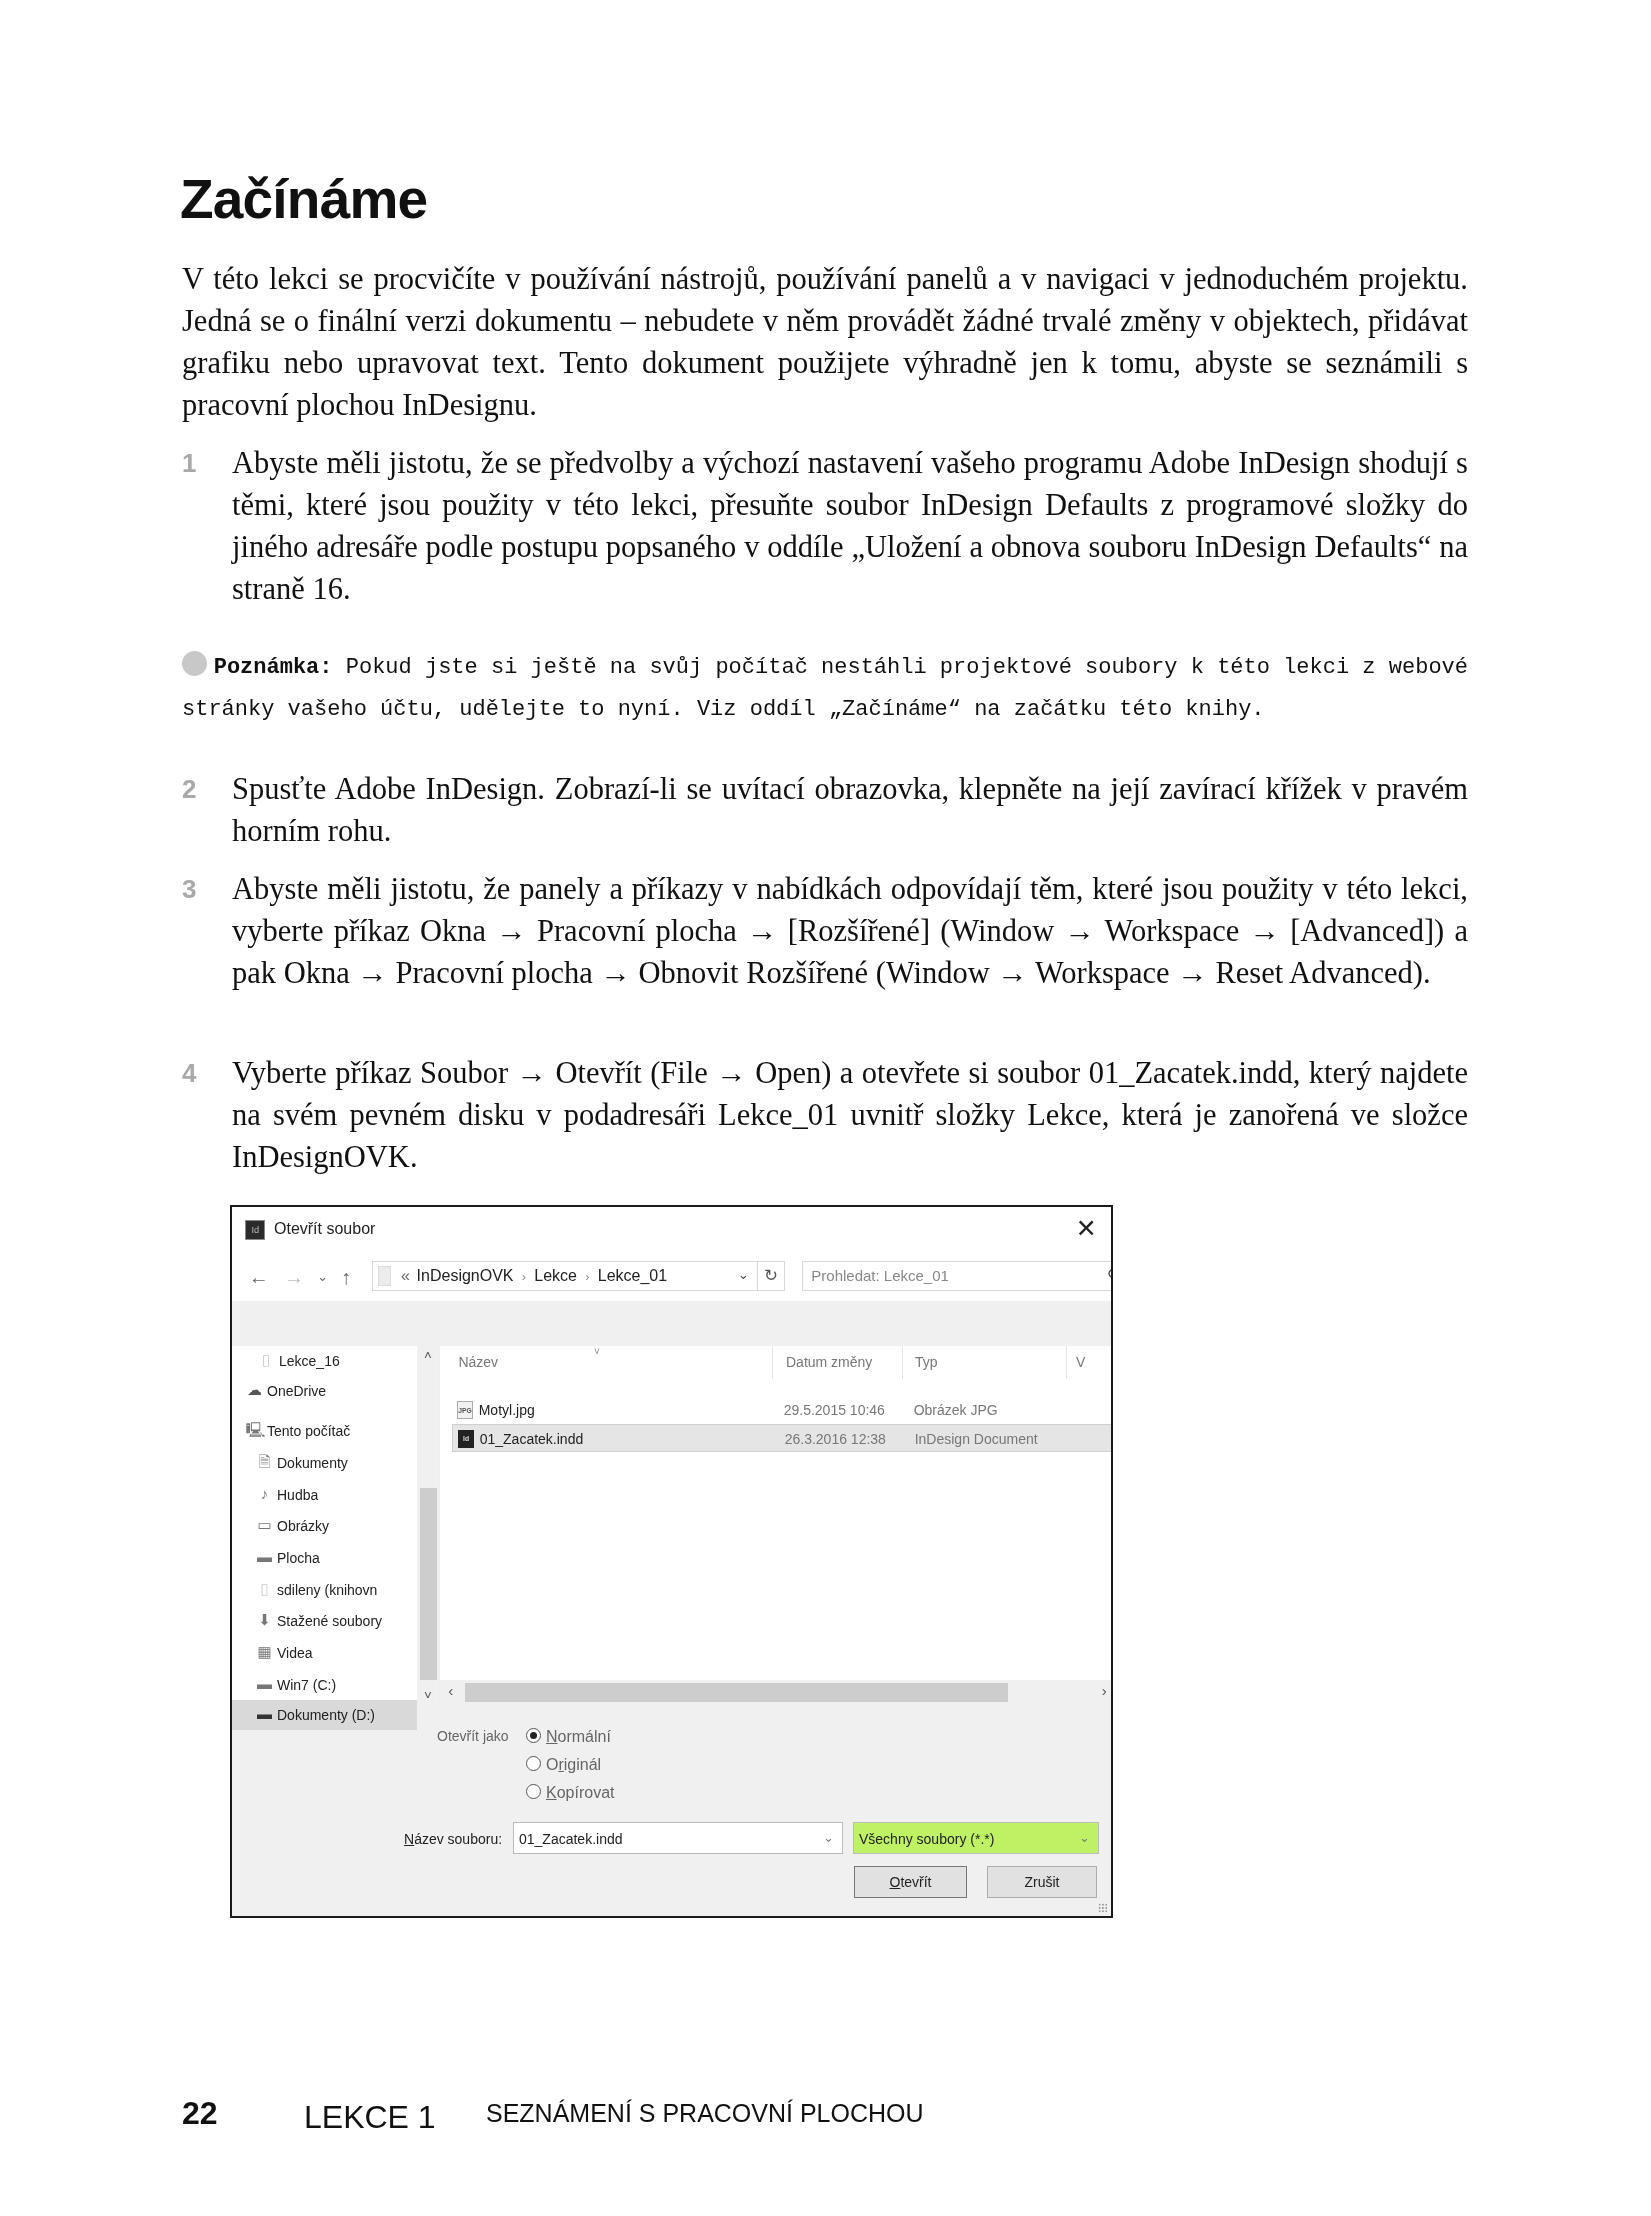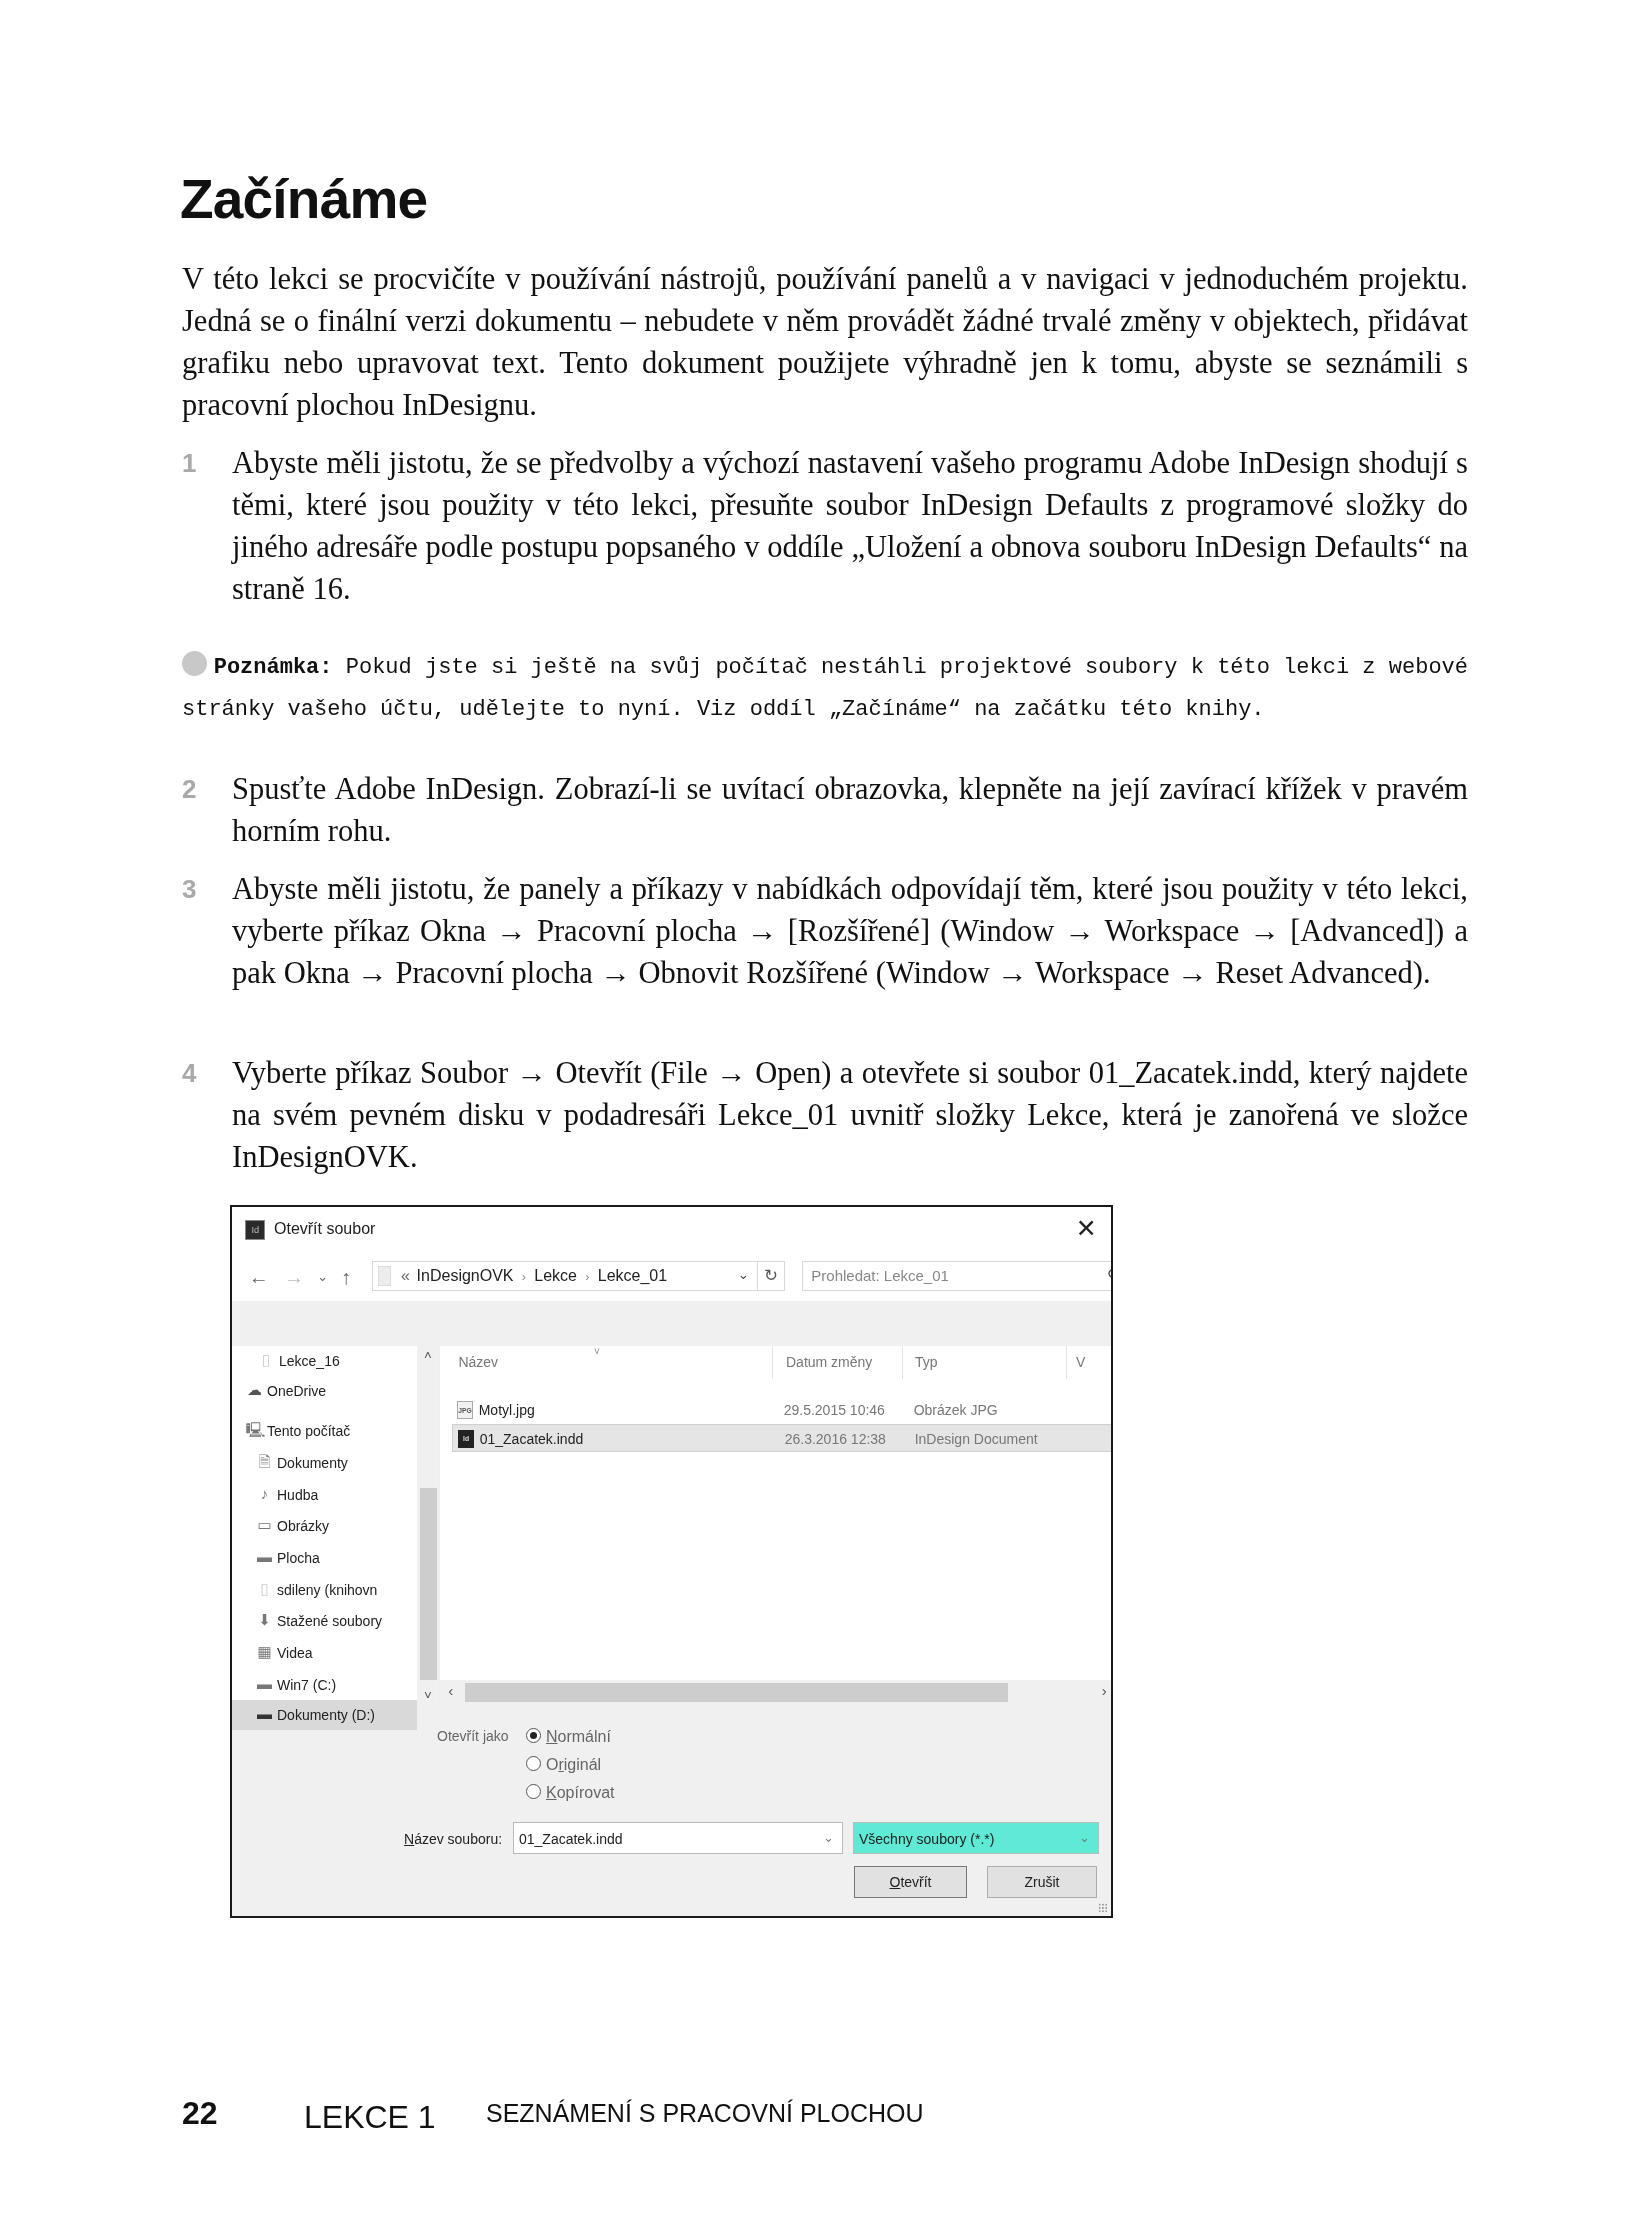--- a/index.html
+++ b/index.html
@@ -110,21 +110,21 @@
     .openas-label { position: absolute; left: 205px; top: 521px; font-size: 14px; color: #666; }
     .radio { position: absolute; left: 294px; width: 167px; height: 23.4px; font-size: 16px; color: #666; }
     .radio .circle { position: absolute; left: 0; top: 3.3px; width: 15px; height: 15px; border-radius: 50%; border: 1.3px solid #555; background: #fff; }
     .radio .circle.on::after { content: ""; position: absolute; left: 2.5px; top: 2.5px; width: 7.5px; height: 7.5px; border-radius: 50%; background: #222; }
     .radio .lbl { position: absolute; left: 20px; top: 2.5px; }
     .radio .lbl u { text-decoration: underline; }
 
     .fname-label { position: absolute; left: 172px; top: 584px; font-size: 14px; color: #222; }
     .fname-input { position: absolute; left: 281px; top: 574px; width: 330px; height: 32px; border: 0.8px solid #bbb; background: #fff; font-size: 14px; color: #222; padding: 7.5px 5px; }
     .fname-input .dd { position: absolute; right: 8.3px; top: 6.7px; color: #777; font-size: 12.5px; }
-    .filter-select { position: absolute; left: 621px; top: 574px; width: 246px; height: 32px; border: 0.8px solid #bbb; background: #5eead4; font-size: 14px; color: #222; padding: 7.5px 5px; }
+    .filter-select { position: absolute; left: 621px; top: 574px; width: 246px; height: 32px; border: 0.8px solid #bbb; background: #bef264; font-size: 14px; color: #222; padding: 7.5px 5px; }
     .filter-select .dd { position: absolute; right: 8.3px; top: 6.7px; color: #777; font-size: 12.5px; }
     .btn { position: absolute; top: 619px; height: 32px; background: #e1e1e1; border: 0.8px solid #adadad; font-size: 14px; color: #222; text-align: center; line-height: 30px; }
     .btn.default { border: 1.7px solid #777; }
     .btn u { text-decoration: underline; }
     .grip { position: absolute; right: 3.3px; bottom: 3.3px; width: 10px; height: 10px; background-image: radial-gradient(#999 0.8px, transparent 1px); background-size: 3.3px 3.3px; }
 
     
     .footer { position: absolute; top: 2095px; height: 38px; font-family: "Liberation Sans", "DejaVu Sans", sans-serif; color: #111; }
     #page-number { left: 182px; font-weight: bold; font-size: 32px; }
     #footer-lesson { left: 304px; font-size: 32px; top: 2099px; }

